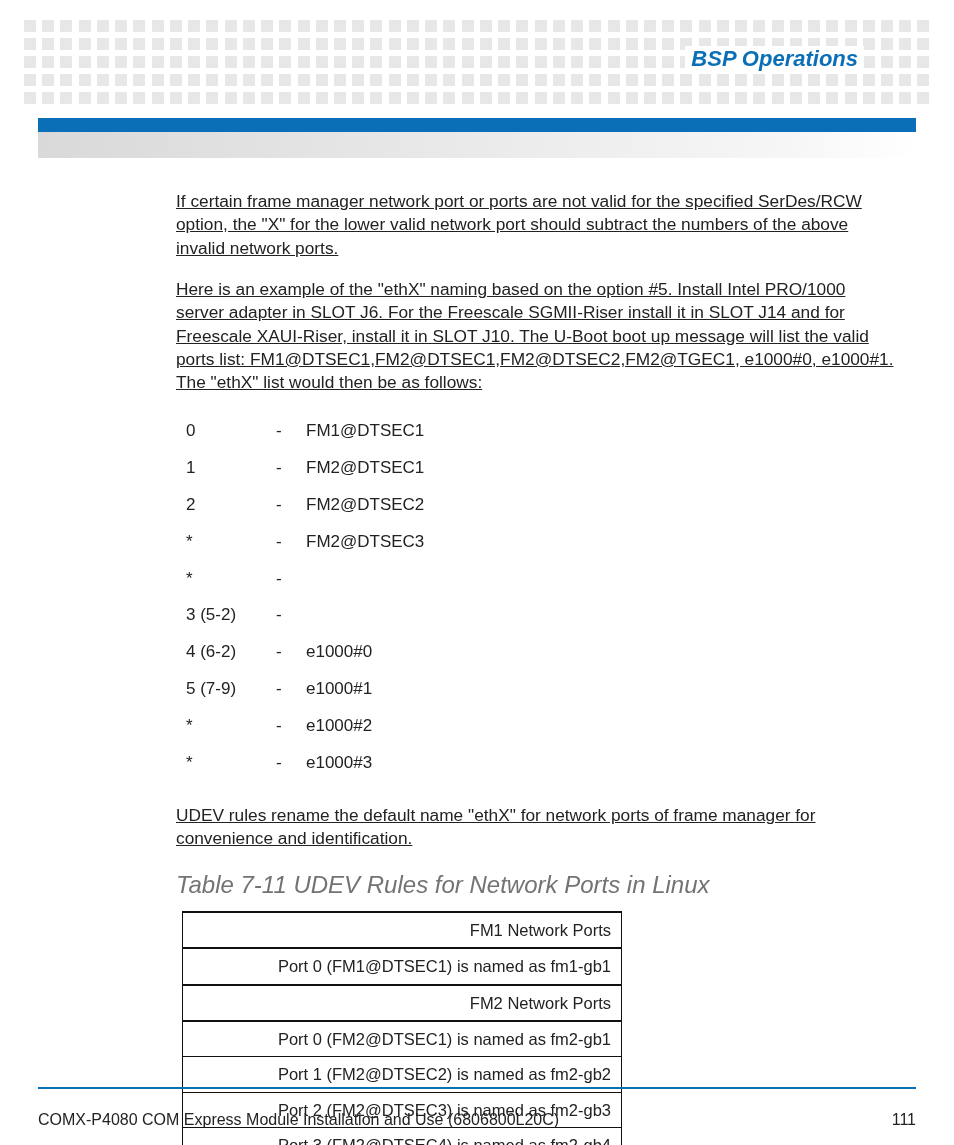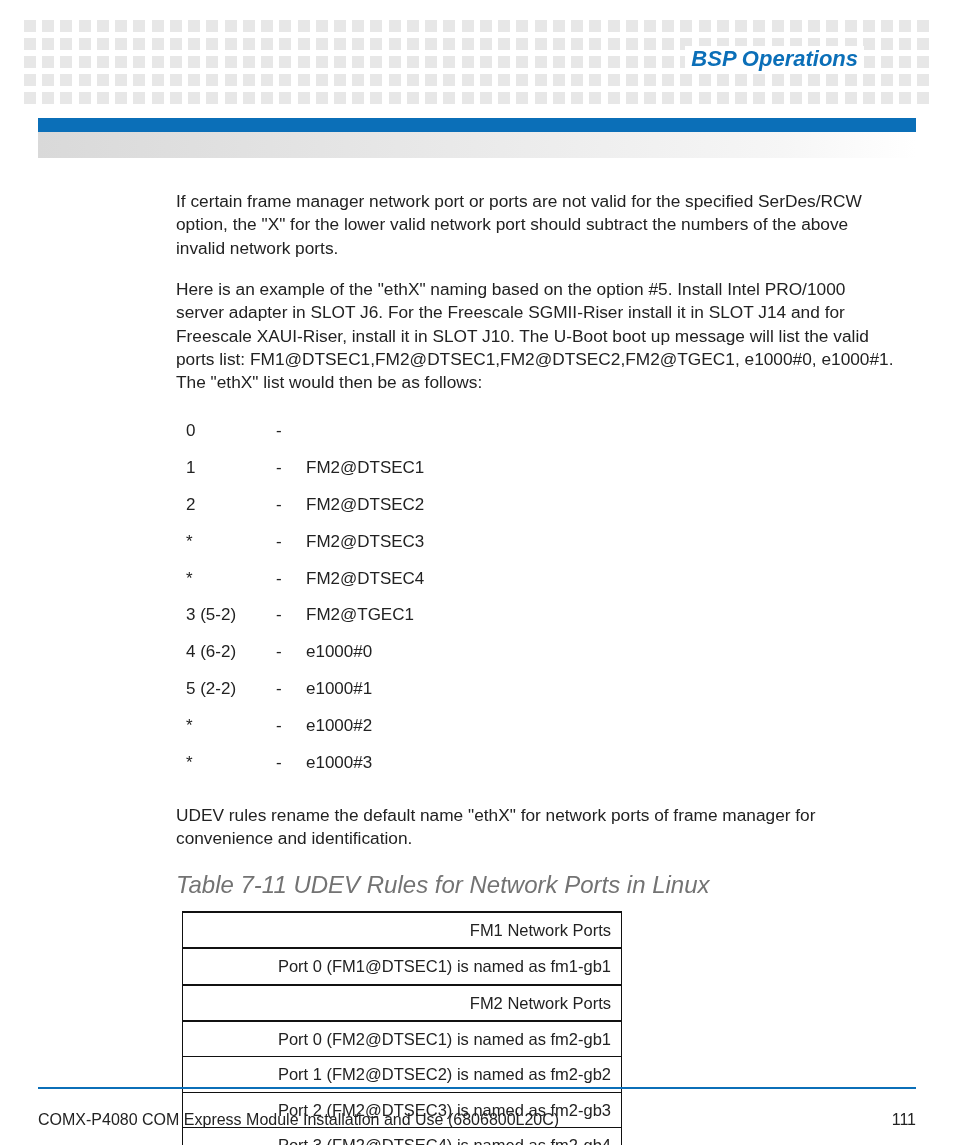--- a/index.html
+++ b/index.html
@@ -13,21 +13,21 @@
 
   
   .runhead { position: absolute; right: 90px; top: 46px; color: #0b6fb8; font-weight: 700; font-style: italic; font-size: 22px; background: #fff; padding: 0 6px; z-index: 2; }
 
   
   .bluebar { position: absolute; left: 38px; right: 38px; top: 118px; height: 14px; background: #0b6fb8; }
   .graybar { position: absolute; left: 38px; right: 38px; top: 132px; height: 26px; background: linear-gradient(to right, #d9d9d9, #f6f6f6 85%, #ffffff); }
 
   
   .content { position: absolute; left: 176px; right: 60px; top: 190px; font-size: 17.3px; line-height: 1.35; color: #222; }
-  .content p { margin-bottom: 18px; }
+  .content p { margin-bottom: 18px; text-decoration: underline; }
 
   .maplist { margin: 10px 0 22px 10px; }
   .maplist .row { display: grid; grid-template-columns: 90px 30px 1fr; padding: 7px 0; font-size: 17px; }
   .maplist .row .dash { text-align: left; }
 
   .caption { color: #737373; font-style: italic; font-size: 24px; margin: 14px 0 10px 0; }
 
   table.udev { border-collapse: collapse; width: 440px; margin-left: 6px; font-size: 16.5px; }
   table.udev td { border: 1px solid #111; padding: 6px 10px; text-align: right; }
   table.udev tr.header td { border-top: 2px solid #111; border-bottom: 2px solid #111; font-weight: 400; }
@@ -311,53 +311,52 @@
   <div class="graybar"></div>
 
   <div class="content">
     <p>If certain frame manager network port or ports are not valid for the specified SerDes/RCW option, the "X" for the lower valid network port should subtract the numbers of the above invalid network ports.</p>
     <p>Here is an example of the "ethX" naming based on the option #5. Install Intel PRO/1000 server adapter in SLOT J6. For the Freescale SGMII-Riser install it in SLOT J14 and for Freescale XAUI-Riser, install it in SLOT J10. The U-Boot boot up message will list the valid ports list: FM1@DTSEC1,FM2@DTSEC1,FM2@DTSEC2,FM2@TGEC1, e1000#0, e1000#1. The "ethX" list would then be as follows:</p>
 
     <div class="maplist">
         <div class="row">
           <div>0</div>
           <div class="dash">-</div>
+          <div>FM1@DTSEC1</div>
         </div>
         <div class="row">
           <div>1</div>
           <div class="dash">-</div>
           <div>FM2@DTSEC1</div>
         </div>
         <div class="row">
           <div>2</div>
           <div class="dash">-</div>
           <div>FM2@DTSEC2</div>
         </div>
         <div class="row">
           <div> *</div>
           <div class="dash">-</div>
           <div>FM2@DTSEC3</div>
         </div>
         <div class="row">
           <div> *</div>
           <div class="dash">-</div>
-          <div>FM2@DTSEC4</div>
         </div>
         <div class="row">
           <div>3 (5-2)</div>
           <div class="dash">-</div>
-          <div>FM2@TGEC1</div>
         </div>
         <div class="row">
           <div>4 (6-2)</div>
           <div class="dash">-</div>
           <div>e1000#0</div>
         </div>
         <div class="row">
-          <div>5 (2-2)</div>
+          <div>5 (7-9)</div>
           <div class="dash">-</div>
           <div>e1000#1</div>
         </div>
         <div class="row">
           <div> *</div>
           <div class="dash">-</div>
           <div>e1000#2</div>
         </div>
         <div class="row">
           <div> *</div>

